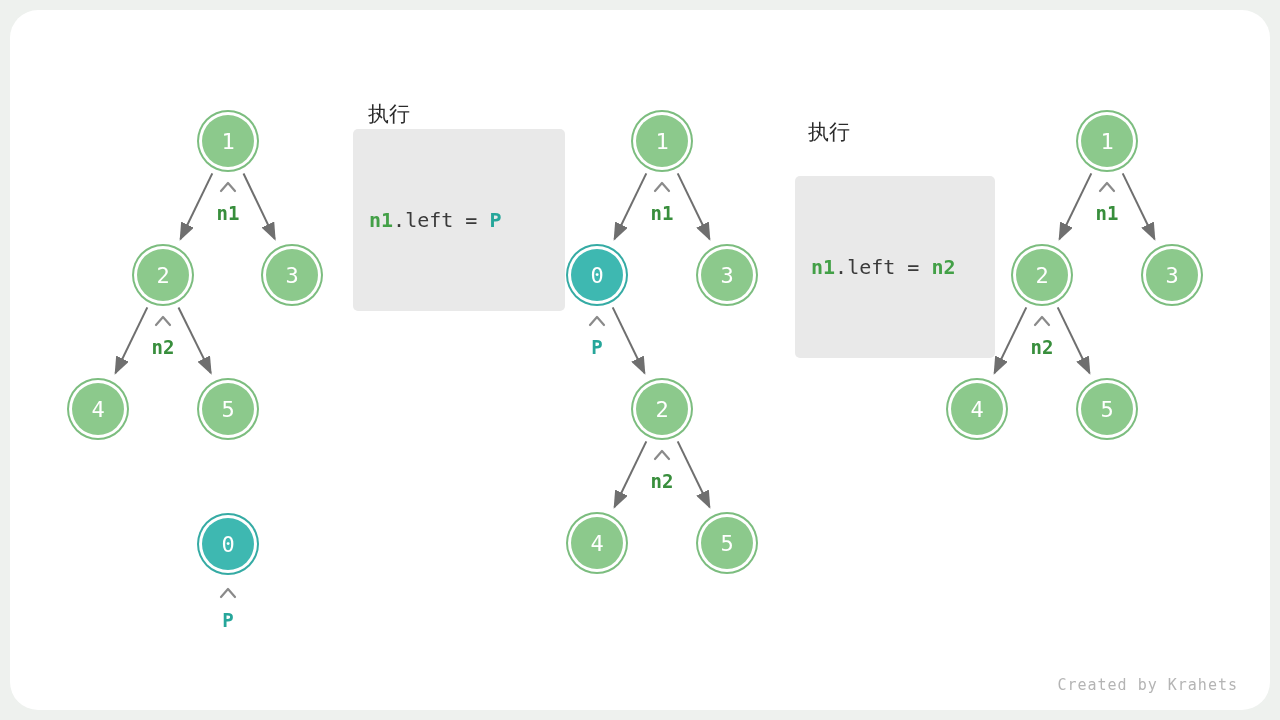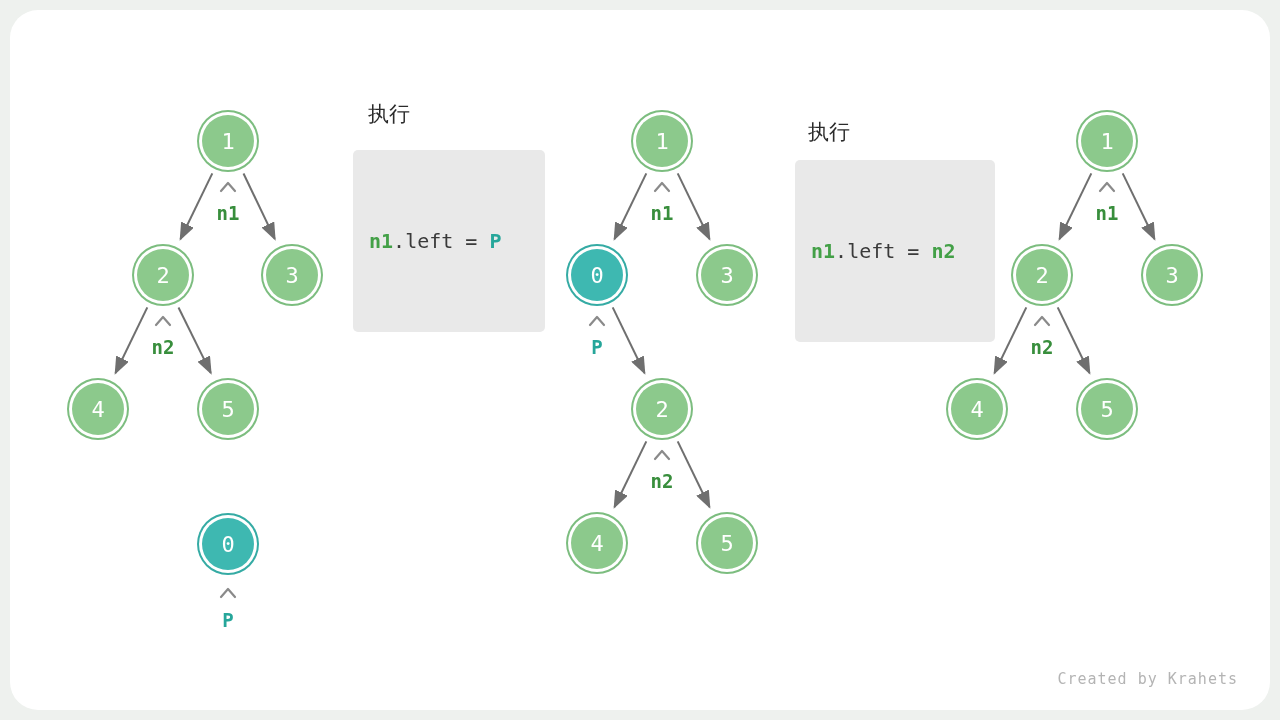--- a/index.html
+++ b/index.html
@@ -38,21 +38,21 @@
   }
   .codebox {
     position: absolute; background: #e9e9e9; border-radius: 5px;
     padding: 6px 16px; font-size: 20px; line-height: 34px;
     color: #3a3a3a; white-space: pre;
   }
   .tok-g { color: #43a047; font-weight: bold; }
   .tok-t { color: #26a69a; font-weight: bold; }
 
   .credit {
-    position: absolute; right: 42px; bottom: 32px;
+    position: absolute; right: 42px; bottom: 26px;
     color: #b4b4b4; font-size: 15px; letter-spacing: 1px;
   }
 </style>
 </head>
 <body>
 
 <div class="page">
   <div class="card"></div>
 
   <svg class="overlay" width="1280" height="720" viewBox="0 0 1280 720">
@@ -104,37 +104,37 @@
   <div class="node green" style="left:266px;top:249px">3</div>
   <div class="node green" style="left:72px;top:383px">4</div>
   <div class="node green" style="left:202px;top:383px">5</div>
   <div class="node teal" style="left:202px;top:518px">0</div>
 
   <div class="nlabel green" style="left:228px;top:213px">n1</div>
   <div class="nlabel green" style="left:163px;top:347px">n2</div>
   <div class="nlabel teal" style="left:228px;top:620px">P</div>
 
   <div class="exec" style="left:368px;top:100px">执行</div>
-  <div class="codebox" style="left:353px;top:150px;width:192px">
+  <div class="codebox" style="left:353px;top:129px;width:212px">
     <div><span class="tok-g">n1</span><span>.left = </span><span class="tok-t">P</span></div>
   </div>
 
   <div class="node green" style="left:636px;top:115px">1</div>
   <div class="node teal" style="left:571px;top:249px">0</div>
   <div class="node green" style="left:701px;top:249px">3</div>
   <div class="node green" style="left:636px;top:383px">2</div>
   <div class="node green" style="left:571px;top:517px">4</div>
   <div class="node green" style="left:701px;top:517px">5</div>
 
   <div class="nlabel green" style="left:662px;top:213px">n1</div>
   <div class="nlabel teal" style="left:597px;top:347px">P</div>
   <div class="nlabel green" style="left:662px;top:481px">n2</div>
 
   <div class="exec" style="left:808px;top:118px">执行</div>
-  <div class="codebox" style="left:795px;top:160px;width:200px">
+  <div class="codebox" style="left:795px;top:176px;width:200px">
     <div><span class="tok-g">n1</span><span>.left = </span><span class="tok-g">n2</span></div>
   </div>
 
   <div class="node green" style="left:1081px;top:115px">1</div>
   <div class="node green" style="left:1016px;top:249px">2</div>
   <div class="node green" style="left:1146px;top:249px">3</div>
   <div class="node green" style="left:951px;top:383px">4</div>
   <div class="node green" style="left:1081px;top:383px">5</div>
 
   <div class="nlabel green" style="left:1107px;top:213px">n1</div>

